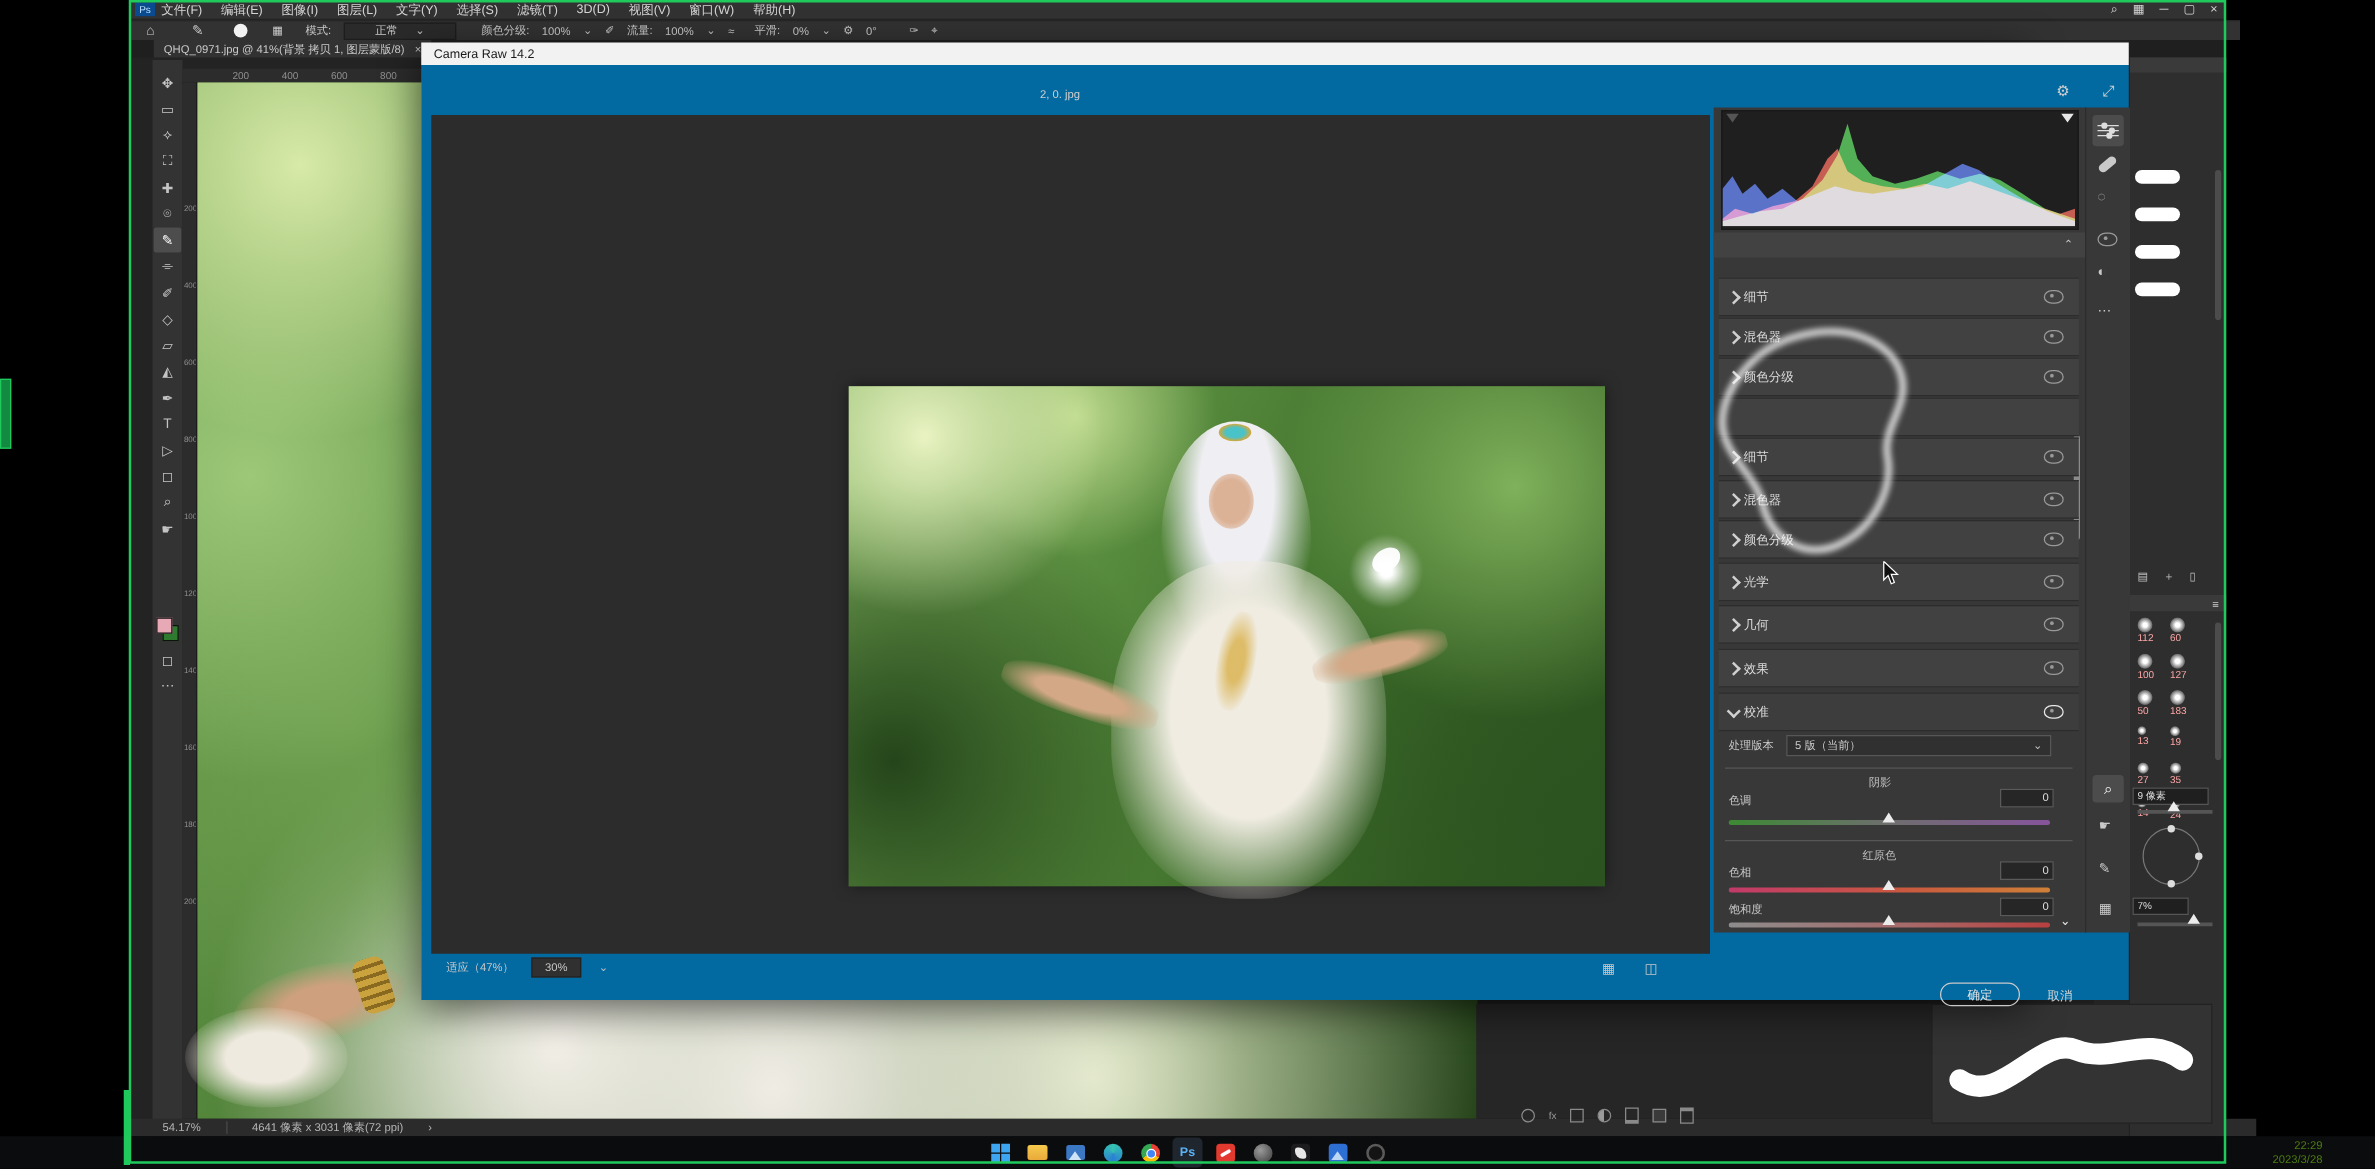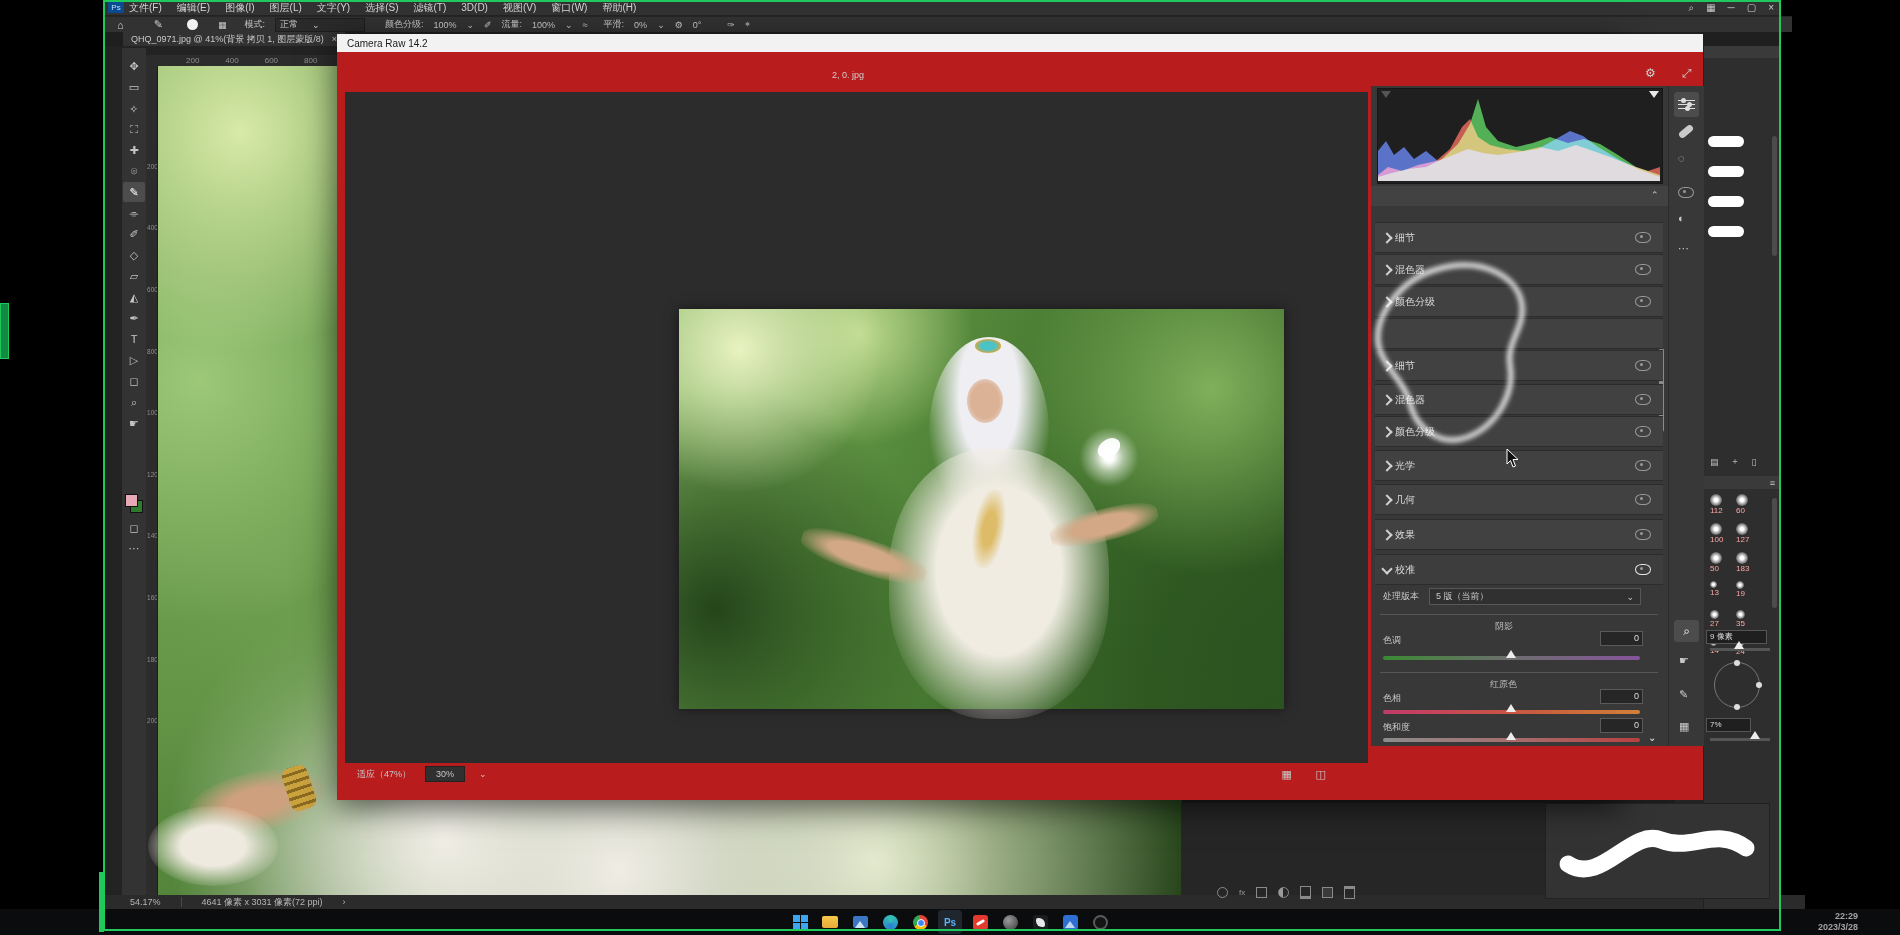--- a/index.html
+++ b/index.html
@@ -58,21 +58,21 @@
     <span>×</span>
   </div>
 </div>
 
 <div class="abs flex t9" style="left:105px;top:16px;width:1675px;height:15px;background:#323232;border-top:1px solid #262626;color:#c8c8c8;gap:10px;padding-left:12px;">
   <span style="font-size:11px;">⌂</span>
   <span style="font-size:11px;margin-left:20px;">✎</span>
   <span style="width:11px;height:11px;border-radius:50%;background:#f2f2f2;display:inline-block;margin-left:14px;"></span>
   <span style="margin-left:10px;">▦</span>
   <span style="margin-left:8px;">模式:</span>
-  <span class="flex" style="width:80px;height:12px;background:#2a2a2a;border:1px solid #1d1d1d;justify-content:flex-start;padding:0 4px;gap:14px;">
+  <span class="flex" style="width:80px;height:12px;background:#2a2a2a;border:1px solid #1d1d1d;justify-content:center;padding:0 4px;gap:14px;">
     <span>正常</span>
         <span>⌄</span>
   </span>
   <span style="margin-left:10px;">颜色分级:</span>
   <span>100%</span>
   <span>⌄</span>
   <span>✐</span>
   <span style="margin-left:0;">流量:</span>
   <span>100%</span>
   <span>⌄</span>
@@ -277,21 +277,21 @@
     <path d="M 22,60 C 55,82 85,24 115,36 C 145,48 170,22 200,44" fill="none" stroke="#ffffff" stroke-width="17" stroke-linecap="round"></path>
   </svg>
 </div>
 
 <div class="abs" style="left:337px;top:34px;width:1284px;height:766px;box-shadow:0 8px 30px rgba(0,0,0,.6);">
 
   <div class="abs flex" style="left:0;top:0;width:1366px;height:18px;background:#f2f2f2;color:#1a1a1a;">
     <span class="t10" style="margin-left:10px;">Camera Raw 14.2</span>
   </div>
 
-  <div class="abs" style="left:0;top:18px;width:1366px;height:748px;background:#b91c1c;">
+  <div class="abs" style="left:0;top:18px;width:1366px;height:748px;background:#0369a1;">
 
     <div class="abs flex t9" style="left:0;top:0;width:1366px;height:36px;color:#cfcfcf;">
       <span class="abs" style="left:495px;top:18px;">2, 0. jpg</span>
       <span class="abs" style="left:1308px;top:14px;font-size:12px;">⚙</span>
       <span class="abs" style="left:1345px;top:14px;font-size:12px;">⤢</span>
     </div>
 
     <div class="abs" style="left:8px;top:40px;width:1023px;height:671px;background:#2c2c2c;">
 
       <div class="abs" style="left:334px;top:217px;width:605px;height:400px;box-shadow:0 0 12px rgba(0,0,0,.5);
@@ -321,20 +321,25 @@
     </div>
 
     <div class="abs flex t9" style="left:8px;top:711px;width:1023px;height:22px;color:#c7c7c7;gap:14px;">
       <span style="margin-left:12px;">适应（47%）</span>
       <span class="flex" style="width:38px;height:14px;background:#303030;border:1px solid #222;justify-content:center;">30%</span>
       <span>⌄</span>
       <span class="abs" style="right:76px;font-size:11px;">▦</span>
       <span class="abs" style="right:42px;font-size:11px;">◫</span>
     </div>
 
+    <div class="abs" style="left:0;top:733px;width:1366px;height:34px;">
+      <button style="position:absolute;left:1215px;top:1px;width:64px;height:19px;background:transparent;border:1px solid #c9c9c9;
+                     border-radius:10px;color:#e2e2e2;font-size:10px;font-family:inherit;">确定</button>
+      <span class="abs t10" style="left:1301px;top:5px;color:#d5d5d5;">取消</span>
+    </div>
   </div>
 </div>
 
 <div class="abs" style="left:1371px;top:86px;width:297px;height:660px;background:#383838;">
 
   <div class="abs" style="left:6px;top:2px;width:284px;height:94px;background:#1f1f1f;border:1px solid #171717;">
     <svg width="282" height="92" viewBox="0 0 282 92" preserveAspectRatio="none" style="display:block;">
       <polygon points="0,92 0,62 8,52 16,66 26,58 36,70 48,62 60,72 75,66 90,60 105,64 120,66 140,63 160,60 178,50 192,42 205,47 220,58 240,70 260,80 282,88 282,92" fill="#4f6fe0" fill-opacity="0.85" style="mix-blend-mode:screen"></polygon>
       <polygon points="0,92 0,86 10,78 24,82 40,76 58,72 72,60 84,38 92,30 100,48 112,56 128,60 145,62 162,58 180,62 198,56 215,62 232,68 252,76 270,82 282,78 282,92" fill="#e05545" fill-opacity="0.85" style="mix-blend-mode:screen"></polygon>
       <polygon points="0,92 0,88 14,84 30,80 48,78 64,70 80,55 92,35 100,10 108,38 120,52 138,58 155,54 172,48 190,54 206,50 222,55 240,66 258,78 282,86 282,92" fill="#46c24a" fill-opacity="0.85" style="mix-blend-mode:screen"></polygon>
@@ -507,21 +512,21 @@
         </div>
     <div class="tbicon">
       <span style="width:15px;height:15px;border-radius:3px;background:#2d6fd2;position:relative;">
         <i style="position:absolute;left:2px;bottom:2px;width:0;height:0;border-left:5px solid transparent;border-right:5px solid transparent;border-bottom:7px solid #bcd6f5;"></i>
           </span>
         </div>
     <div class="tbicon">
       <span style="width:15px;height:15px;border-radius:50%;border:2px solid #5a5a5a;box-sizing:border-box;background:#141414;"></span>
         </div>
   </div>
-  <div class="abs" style="left:1798px;top:2px;width:60px;text-align:right;color:#a3a3a3;line-height:11px;font-weight:bold;">
+  <div class="abs" style="left:1798px;top:2px;width:60px;text-align:right;color:#4d7c0f;line-height:11px;">
     <div class="t9">22:29</div>
     <div class="t9">2023/3/28</div>
   </div>
 </div>
 
 <div class="abs" style="left:103px;top:0;width:1678px;height:931px;border:2px solid #1fc95c;box-sizing:border-box;pointer-events:none;z-index:40;"></div>
 <div class="abs" style="left:99px;top:872px;width:5px;height:60px;background:#1fc95c;z-index:40;"></div>
 <div class="abs" style="left:0;top:303px;width:7px;height:54px;background:#128a42;border:1px solid #1fc95c;z-index:40;"></div>
 
 </div>

